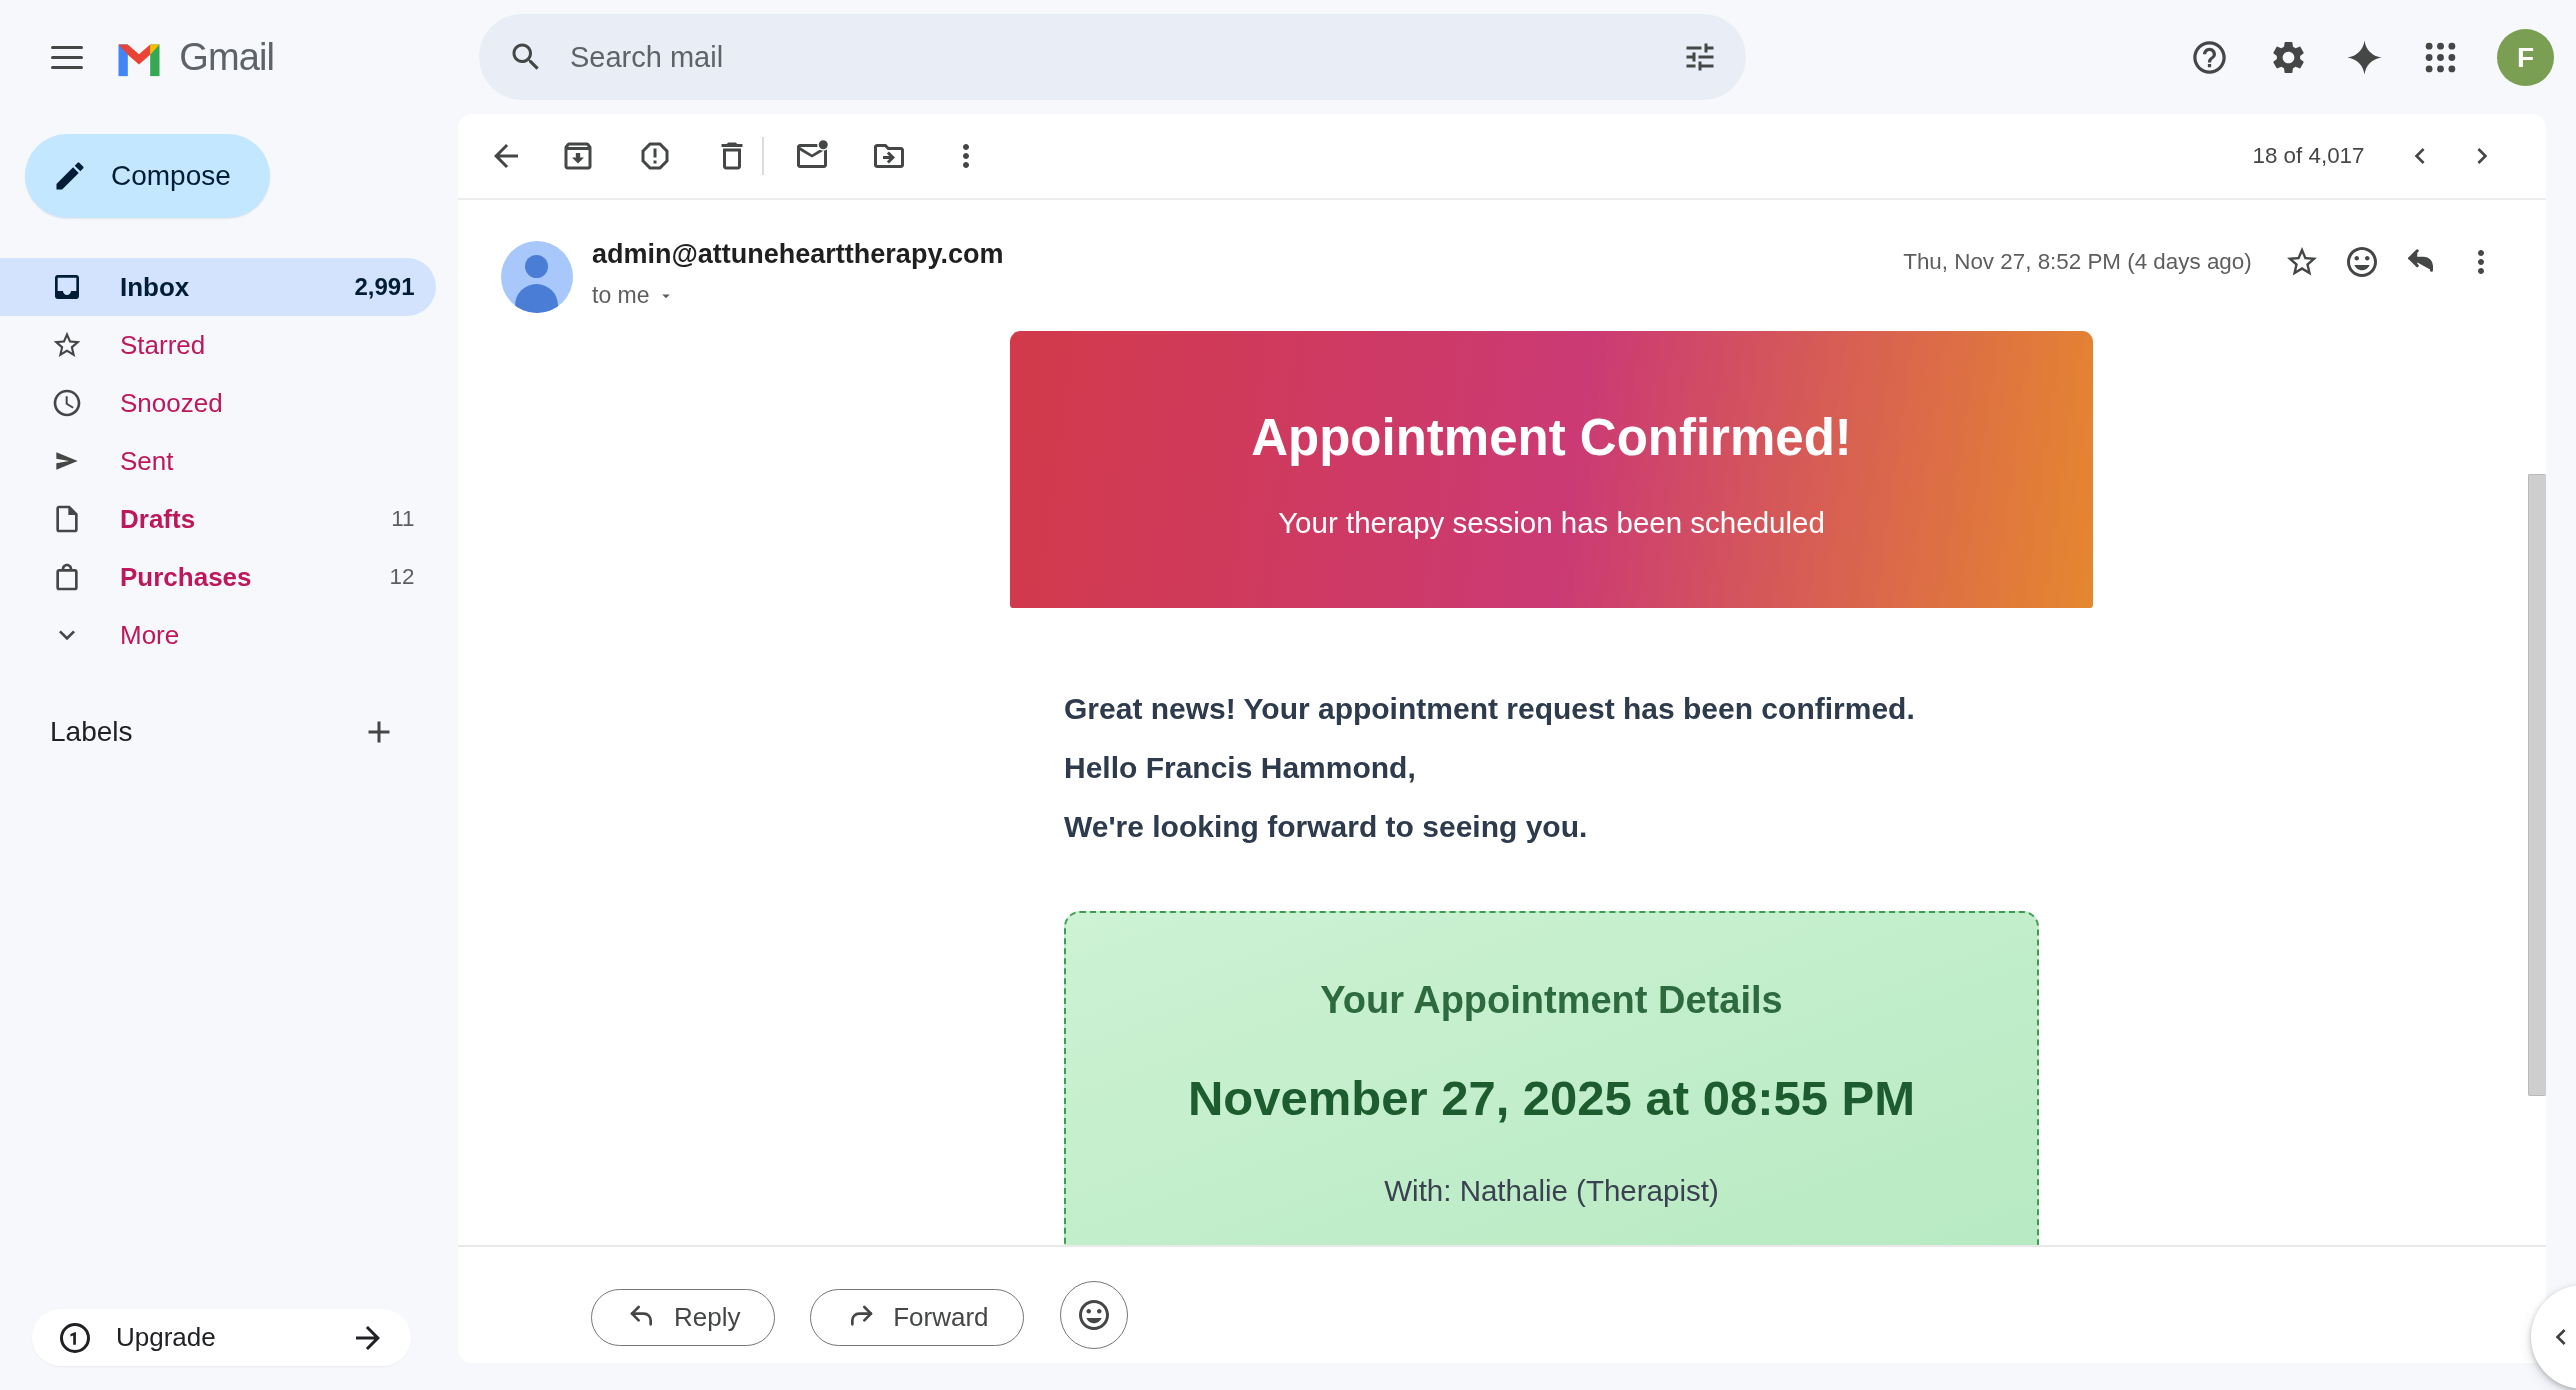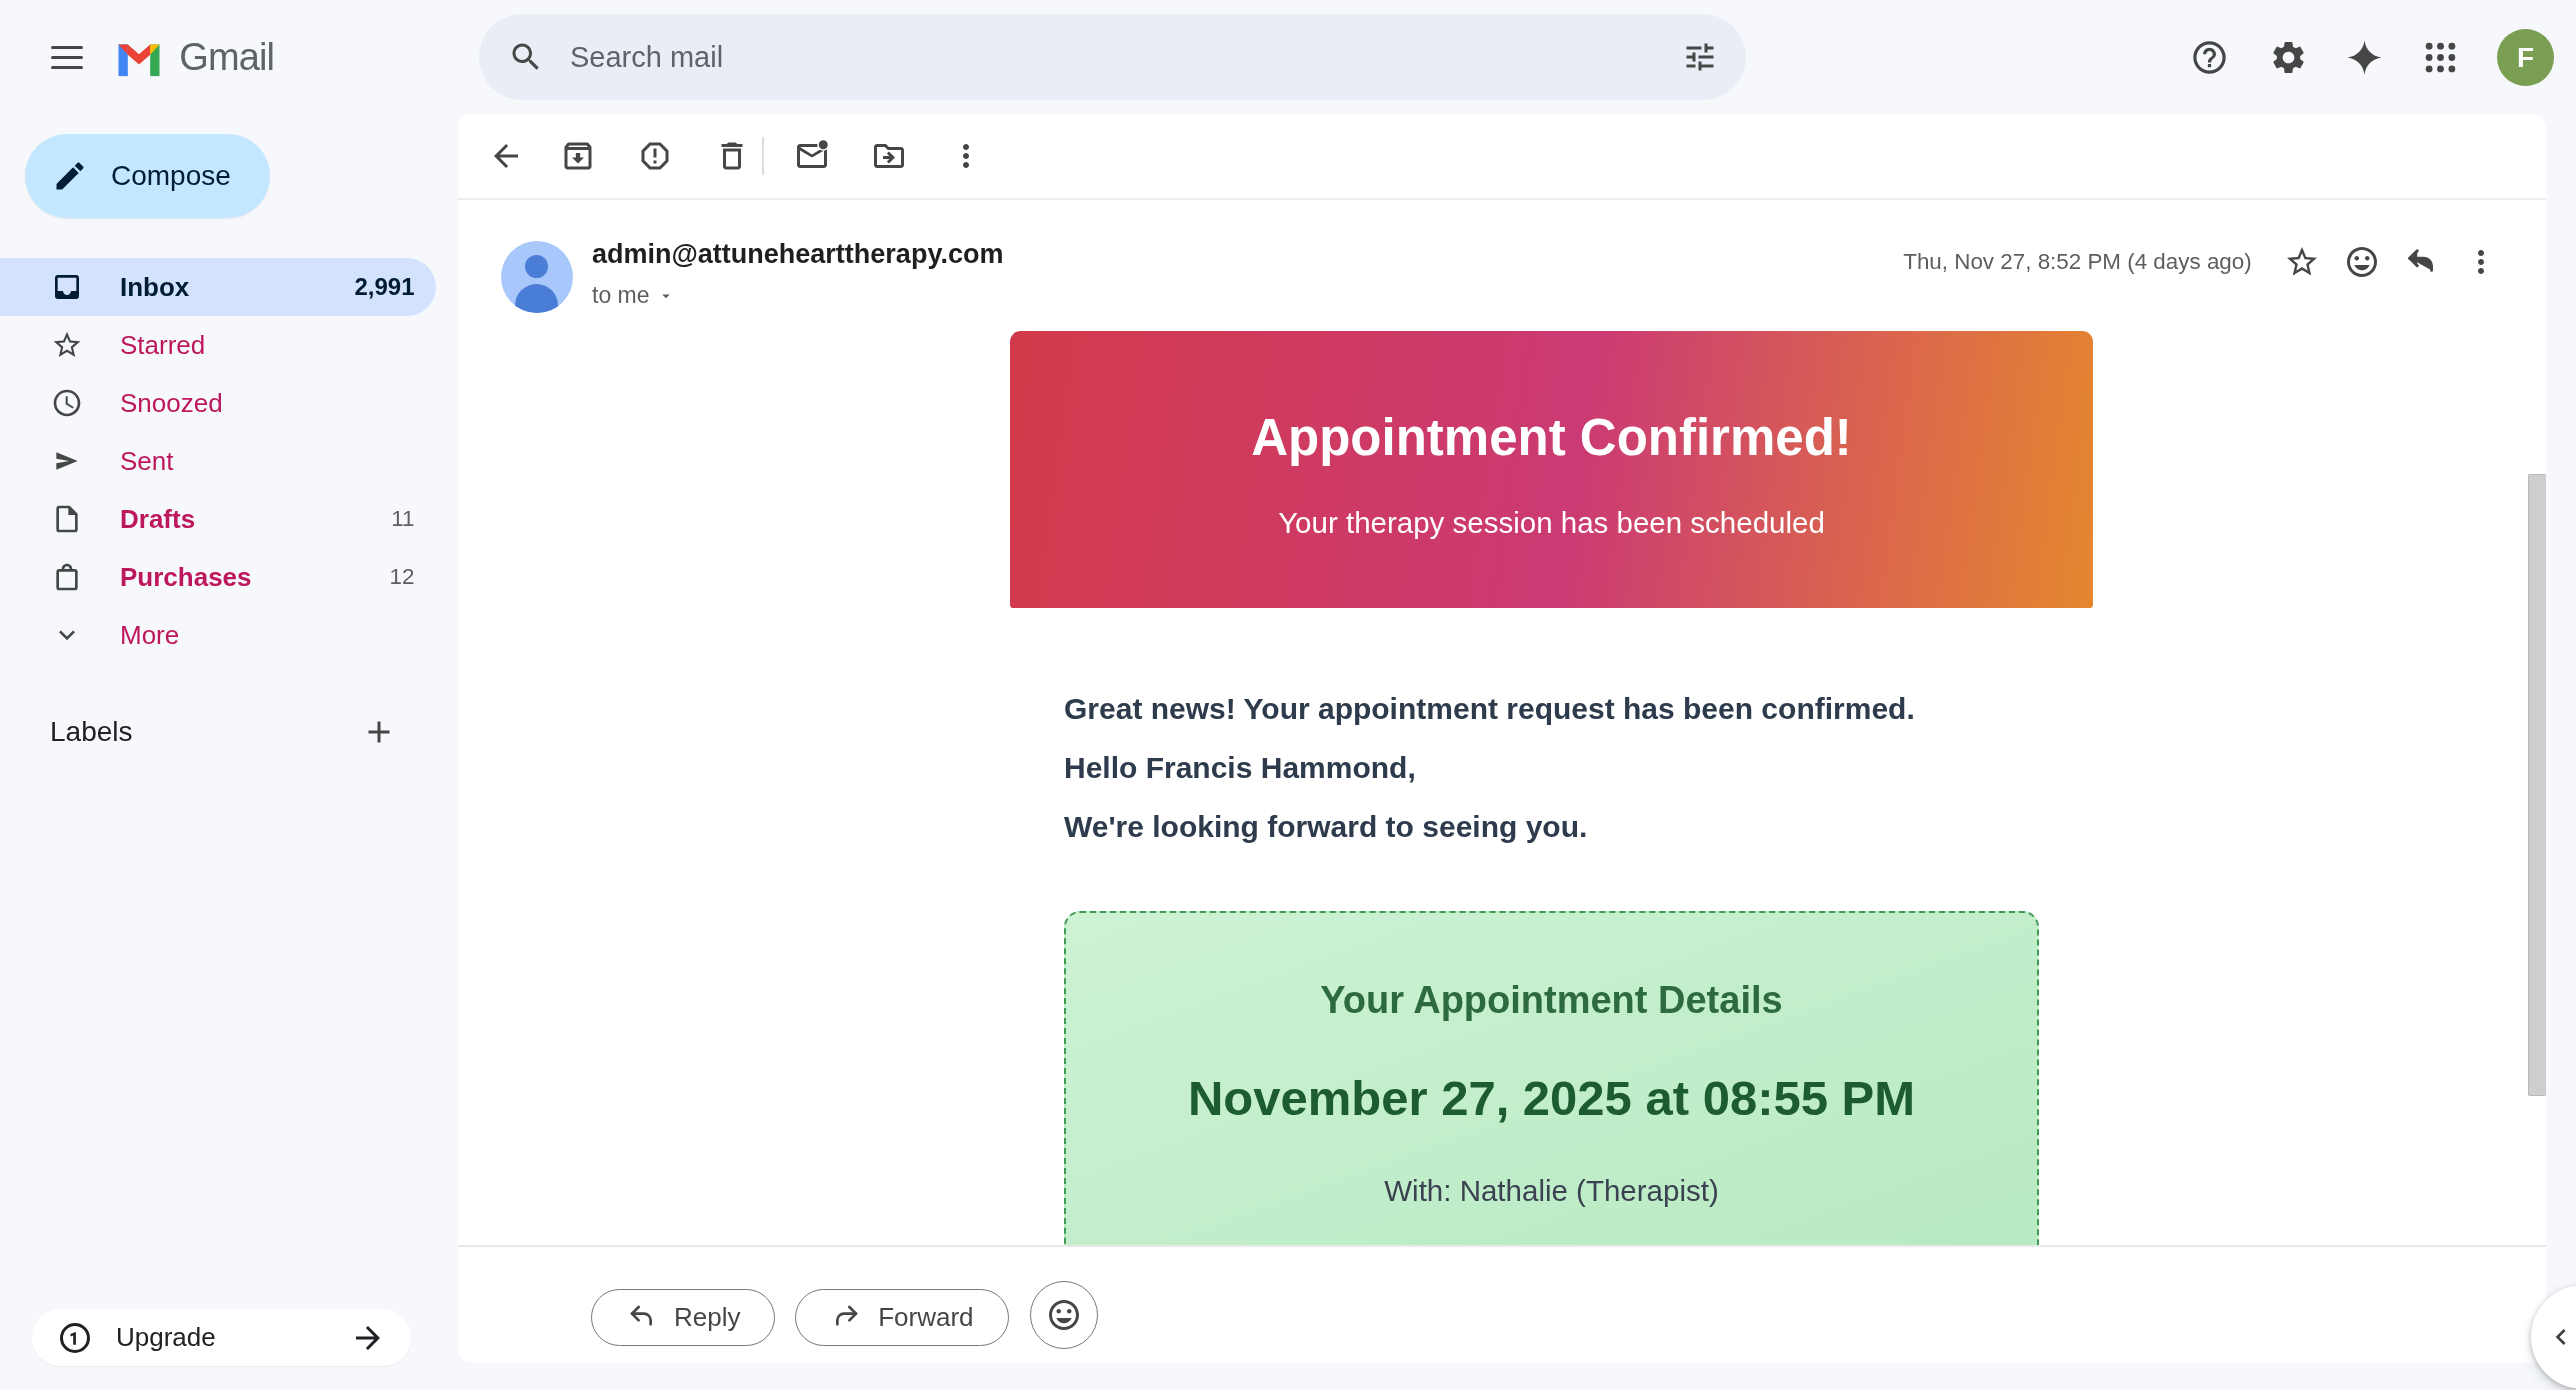--- a/index.html
+++ b/index.html
@@ -99,21 +99,21 @@
 
   .detailbox { position:absolute; left:606px; top:711px; width:975px; height:411px;
     border:2.7px dashed #3f9b52; border-radius:16px;
     background:linear-gradient(160deg, #cdf2d4 0%, #b5e9c0 100%); }
   .detailbox .d-head { position:absolute; top:66px; left:0; right:0; text-align:center; font-size:38px; font-weight:800; color:#2d6b3f; }
   .detailbox .d-date { position:absolute; top:157px; left:0; right:0; text-align:center; font-size:49px; font-weight:800; color:#1d5c2f; }
   .detailbox .d-with { position:absolute; top:261px; left:0; right:0; text-align:center; font-size:29.5px; color:#3a4150; }
 
   .body-divider { position:absolute; left:0; right:0; top:1131px; height:1.8px; background:#e9e9e9; }
 
-  .actions { position:absolute; left:133px; top:1172px; display:flex; align-items:center; }
+  .actions { position:absolute; left:133px; top:1172px; display:flex; align-items:center;gap:15px; }
   .act-btn { height:57px; border:1.8px solid #747775; border-radius:29.5px; background:#fff;
     display:flex; align-items:center; justify-content:center; gap:16px; padding:0 34px; cursor:pointer; }
   .act-btn .t { font-size:26px; color:#444746; font-weight:500; }
   .act-btn + .act-btn { margin-left:19.7px;text-align:right; }
   .emoji-btn { margin-left:21.5px; width:68px; height:68px; border:1.8px solid #747775; border-radius:50%;
     background:#fff; display:flex; align-items:center; justify-content:center; cursor:pointer; margin-top:-5.4px; }
 
   .vthumb { position:absolute; right:0; top:360px; width:18px; height:622px;
     background:#cecece; border:1.8px solid #b9b9b9; border-right:none; border-radius:1.8px; cursor:pointer; }
 
@@ -319,20 +319,33 @@
             <path d="M20 6h-8l-2-2H4c-1.1 0-2 .9-2 2v12c0 1.1.9 2 2 2h16c1.1 0 2-.9 2-2V8c0-1.1-.9-2-2-2zm0 12H4V6h5.17l2 2H20v10zm-8.01-9l-1.41 1.41L12.16 12H8v2h4.16l-1.59 1.59L11.99 17 16 13.01 11.99 9z"></path>
           </svg>
         </span>
       <span class="tb">
           <svg class="ic ic40" viewBox="0 0 24 24">
             <path d="M12 8c1.1 0 2-.9 2-2s-.9-2-2-2-2 .9-2 2 .9 2 2 2zm0 2c-1.1 0-2 .9-2 2s.9 2 2 2 2-.9 2-2-.9-2-2-2zm0 6c-1.1 0-2 .9-2 2s.9 2 2 2 2-.9 2-2-.9-2-2-2z"></path>
           </svg>
         </span>
     </div>
 
+    <div class="pager">
+      <span class="ptext">18 of 4,017</span>
+      <span class="pbtn">
+          <svg class="ic ic36" viewBox="0 0 24 24">
+            <path d="M15.41 7.41L14 6l-6 6 6 6 1.41-1.41L10.83 12z"></path>
+          </svg>
+        </span>
+      <span class="pbtn">
+          <svg class="ic ic36" viewBox="0 0 24 24">
+            <path d="M8.59 16.59L10 18l6-6-6-6-1.41 1.41L13.17 12z"></path>
+          </svg>
+        </span>
+    </div>
     <div class="tb-divider"></div>
 
     <div class="msg-clip">
 
       <div class="from-avatar">
         <span class="head"></span>
         <span class="torso"></span>
       </div>
       <div class="sender">admin@attunehearttherapy.com</div>
       <div class="to-me">

